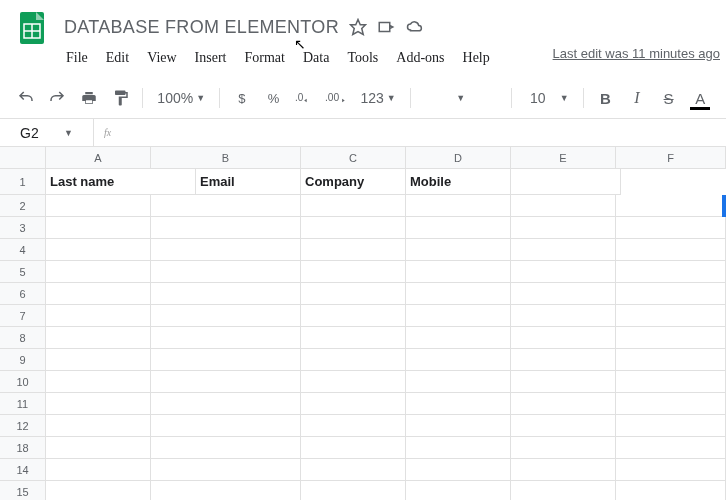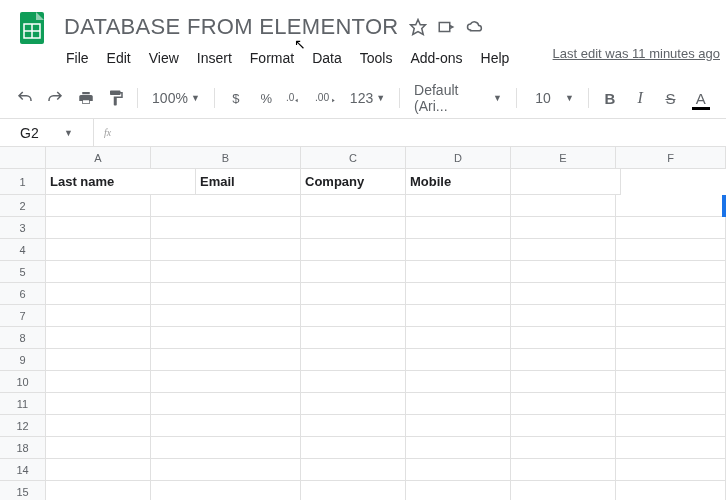--- a/index.html
+++ b/index.html
@@ -3,25 +3,25 @@
 <meta charset="utf-8">
 <style>
   * { box-sizing: border-box; margin: 0; padding: 0; }
   body { font-family: Arial, sans-serif; font-size: 13px; color: #202124; background: #fff; overflow: hidden; width: 726px; height: 500px; }
   
   .header { display: flex; align-items: center; padding: 8px 12px 0 12px; gap: 12px; }
   .logo { width: 40px; height: 40px; display: flex; align-items: center; justify-content: center; }
   .logo-svg { width: 36px; height: 36px; }
   .title-area { flex: 1; }
   .title-row { display: flex; align-items: center; gap: 10px; margin-bottom: 2px; }
-  .doc-title { font-size: 22px; color: #5f6368; font-weight: 400; letter-spacing: 0.3px; }
+  .doc-title { font-size: 18px; color: #5f6368; font-weight: 400; letter-spacing: 0.3px; }
   .title-icon { color: #5f6368; cursor: pointer; display: flex; align-items: center; }
   
   .menubar { display: flex; gap: 2px; padding-left: 58px; margin-top: -2px; }
-  .menu-item { padding: 4px 8px; font-size: 14px; color: #202124; cursor: pointer; border-radius: 3px; }
+  .menu-item { padding: 4px 8px; font-size: 14px; color: #202124; cursor: pointer; border-radius: 3px; font-family: Liberation Serif, serif; }
   .last-edit { margin-left: auto; margin-right: 6px; font-size: 13px; color: #5f6368; text-decoration: underline; cursor: pointer; white-space: nowrap; }
   
   .toolbar { display: flex; align-items: center; gap: 4px; padding: 6px 12px; border-bottom: 1px solid #e0e0e0; margin-top: 8px; }
   .tb-btn { width: 28px; height: 28px; display: flex; align-items: center; justify-content: center; cursor: pointer; border-radius: 3px; color: #5f6368; }
   .tb-sep { width: 1px; height: 20px; background: #e0e0e0; margin: 0 4px; }
   .tb-text { padding: 0 6px; font-size: 14px; color: #5f6368; display: flex; align-items: center; gap: 3px; cursor: pointer; height: 28px; justify-content: center; }
   .tb-wide { min-width: 84px; }
   .tb-font-size { min-width: 36px; justify-content: center; }
   .caret { font-size: 9px; color: #5f6368; }
   .bold-btn { font-weight: bold; font-size: 15px; }
@@ -149,21 +149,20 @@
         <text x="0" y="12" font-size="12" fill="#5f6368">.00</text>
         <path d="M20 10l3 2-3 2z" fill="#5f6368"></path>
       </svg>
   </div>
   <div class="tb-text">
       <span>123</span>
       <span class="caret">▼</span>
     </div>
   <div class="tb-sep"></div>
   <div class="tb-text tb-wide">
-      <span>Default (Ari...</span>
       <span class="caret">▼</span>
     </div>
   <div class="tb-sep"></div>
   <div class="tb-text tb-font-size">
       <span>10</span>
     </div>
   <span class="caret" style="margin-right:6px;">▼</span>
   <div class="tb-sep"></div>
   <div class="tb-btn bold-btn">B</div>
   <div class="tb-btn italic-btn">I</div>

